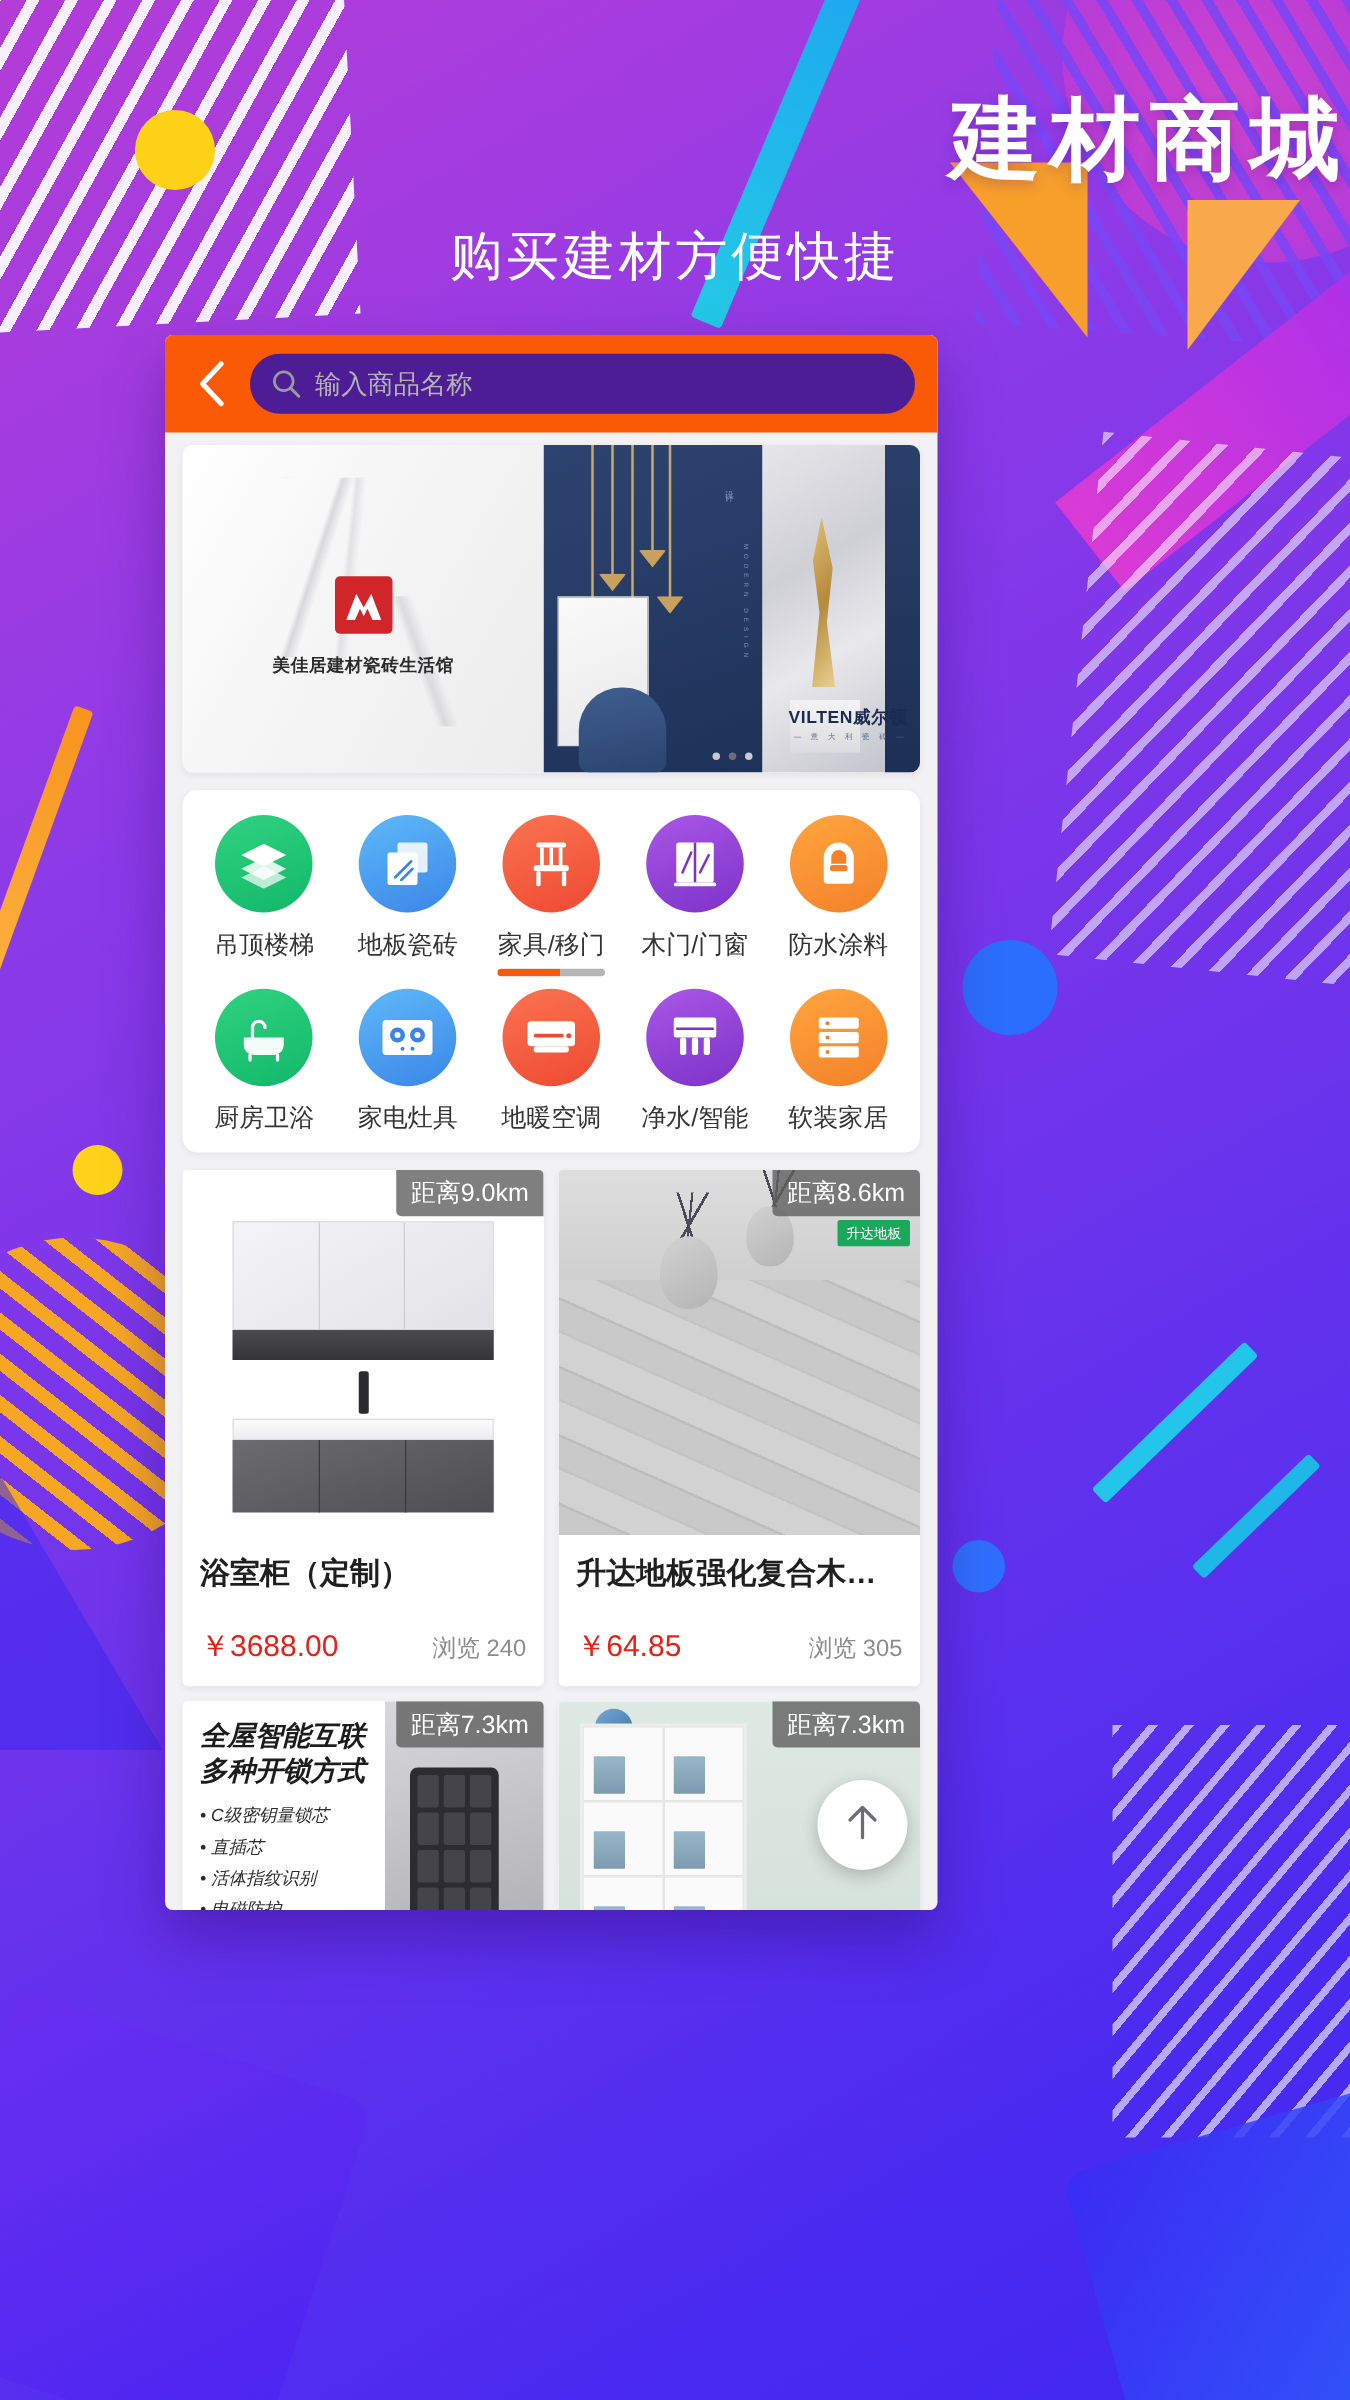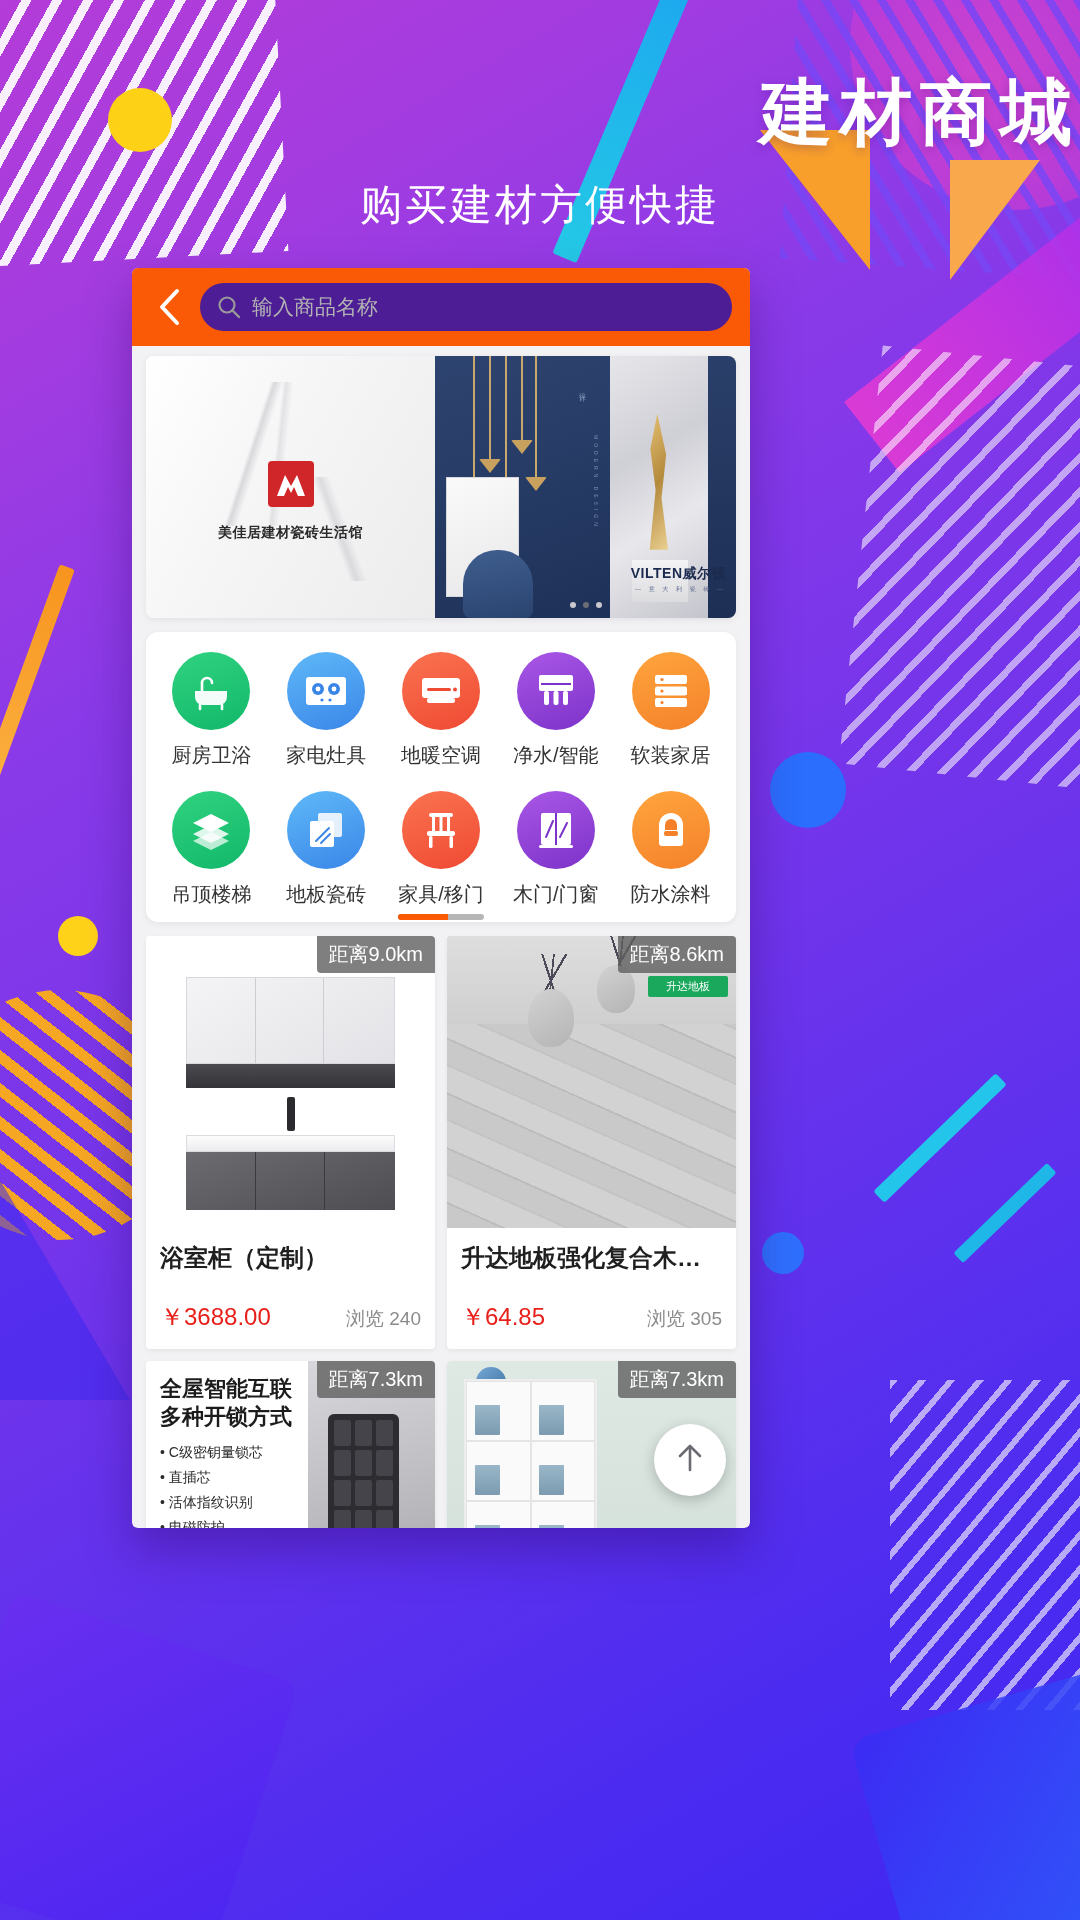--- a/index.html
+++ b/index.html
@@ -300,21 +300,21 @@
   .prod-img { position: relative; height: 292px; overflow: hidden; }
   .dist-badge {
     position: absolute; right: 0; top: 0; z-index: 3;
     background: rgba(95,95,95,.8); color: #ffffff;
     font-size: 20px; padding: 5px 12px; border-radius: 0 0 0 4px;
     white-space: nowrap;
   }
   .shop-badge {
     position: absolute; right: 8px; top: 40px; z-index: 3;
     background: #1aa95c; color: #ffffff; font-size: 11px;
-    padding: 3px 18px; border-radius: 2px; white-space: nowrap;
+    padding: 3px 7px; border-radius: 2px; white-space: nowrap;
   }
   .prod-info { padding: 14px 14px 16px 14px; }
   .prod-title {
     font-size: 24px; font-weight: bold; color: #1f1f1f;
     white-space: nowrap; overflow: hidden; text-overflow: ellipsis;
   }
   .prod-meta { margin-top: 27px; display: flex; align-items: baseline; justify-content: space-between; }
   .prod-price { font-size: 24px; color: #e8201a; }
   .prod-views { font-size: 19px; color: #8c8c8c; }
 
@@ -373,21 +373,21 @@
       linear-gradient(72deg, transparent 47%, #4a4a58 47%, #4a4a58 50%, transparent 50%),
       linear-gradient(96deg, transparent 47%, #4a4a58 47%, #4a4a58 50%, transparent 50%),
       linear-gradient(120deg, transparent 47%, #4a4a58 47%, #4a4a58 50%, transparent 50%);
   }
   .f-grass.a { left: 27%; top: 6%; }
   .f-grass.b { left: 51%; top: 0%; }
 
   .img-lock {
     width: 100%; height: 100%; background: #ffffff; position: relative; display: flex;
   }
-  .lock-text { width: 56%; padding: 14px 10px 0 14px; }
+  .lock-text { width: 56%; padding: 14px 10px 0 14px; font-style: italic; }
   .lock-h { font-size: 22px; font-weight: bold; color: #1c1c1c; line-height: 1.25; }
   .lock-list { margin-top: 14px; }
   .lock-li { font-size: 14px; color: #2b2b2b; margin-top: 7px; }
   .lock-li::before { content: '• '; }
   .lock-panel {
     flex: 1; position: relative;
     background: linear-gradient(165deg,#d8d8dc,#9c9ca2);
   }
   .keypad {
     position: absolute; left: 16%; top: 18%; width: 56%; height: 44%;
@@ -515,20 +515,84 @@
           </div>
         </div>
       </div>
     </div>
 
     <div class="cat-card">
 
       <div class="cat-row">
         <div class="cat-item">
           <div class="cat-circle c-green">
+            <svg width="44" height="40" viewBox="0 0 44 40" aria-hidden="true">
+              <polygon points="22,4 40,13 22,22 4,13" fill="#ffffff"></polygon>
+              <polygon points="22,15 40,24 22,33 4,24" fill="#ffffff" opacity=".85"></polygon>
+              <polygon points="22,22 40,31 22,40 4,31" fill="#ffffff" opacity=".7"></polygon>
+            </svg>
+          </div>
+          <div class="cat-label">吊顶楼梯</div>
+        </div>
+        <div class="cat-item">
+          <div class="cat-circle c-blue">
+            <svg width="42" height="42" viewBox="0 0 42 42" aria-hidden="true">
+              <rect x="13" y="4" width="24" height="24" rx="2" fill="#ffffff" opacity=".85"></rect>
+              <rect x="5" y="12" width="24" height="26" rx="2" fill="#ffffff"></rect>
+              <line x1="11" y1="32" x2="24" y2="19" stroke="#3a86e8" stroke-width="2" stroke-linecap="round"></line>
+              <line x1="16" y1="34" x2="25" y2="25" stroke="#3a86e8" stroke-width="2" stroke-linecap="round"></line>
+            </svg>
+          </div>
+          <div class="cat-label">地板瓷砖</div>
+
+        </div>
+        <div class="cat-item">
+          <div class="cat-circle c-orange">
+            <svg width="40" height="42" viewBox="0 0 40 42" aria-hidden="true">
+              <rect x="8" y="4" width="24" height="4" rx="2" fill="#ffffff"></rect>
+              <rect x="11" y="8" width="3" height="14" fill="#ffffff"></rect>
+              <rect x="18.5" y="8" width="3" height="14" fill="#ffffff"></rect>
+              <rect x="26" y="8" width="3" height="14" fill="#ffffff"></rect>
+              <rect x="6" y="22" width="28" height="5" rx="2" fill="#ffffff"></rect>
+              <rect x="8" y="27" width="3.5" height="12" rx="1.5" fill="#ffffff"></rect>
+              <rect x="28.5" y="27" width="3.5" height="12" rx="1.5" fill="#ffffff"></rect>
+            </svg>
+          </div>
+          <div class="cat-label">家具/移门</div>
+          <div class="cat-underline">
+              <i></i>
+            </div>
+        </div>
+        <div class="cat-item">
+          <div class="cat-circle c-purple">
+            <svg width="40" height="42" viewBox="0 0 40 42" aria-hidden="true">
+              <rect x="5" y="4" width="30" height="32" rx="2" fill="#ffffff"></rect>
+              <line x1="20" y1="4" x2="20" y2="36" stroke="#7d32c9" stroke-width="2"></line>
+              <line x1="10" y1="28" x2="17" y2="12" stroke="#7d32c9" stroke-width="2" stroke-linecap="round"></line>
+              <line x1="24" y1="28" x2="31" y2="14" stroke="#7d32c9" stroke-width="2" stroke-linecap="round"></line>
+              <rect x="3" y="36" width="34" height="3" rx="1.5" fill="#ffffff"></rect>
+            </svg>
+          </div>
+          <div class="cat-label">木门/门窗</div>
+        </div>
+        <div class="cat-item">
+          <div class="cat-circle c-amber">
+            <svg width="42" height="42" viewBox="0 0 42 42" aria-hidden="true">
+              <path d="M9 16 a12 12 0 0 1 24 0 v18 a3 3 0 0 1 -3 3 h-18 a3 3 0 0 1 -3 -3 z" fill="#ffffff"></path>
+              <path d="M15 16 a6 6 0 0 1 12 0 v5 h-12 z" fill="#f4812a"></path>
+              <rect x="14" y="22" width="14" height="5" rx="2" fill="#f4812a"></rect>
+            </svg>
+          </div>
+          <div class="cat-label">防水涂料</div>
+        </div>
+      </div>
+
+      <div class="cat-row">
+        <div class="cat-item">
+          <div class="cat-circle c-green">
             <svg width="44" height="44" viewBox="0 0 44 44" aria-hidden="true">
               <path d="M6 22 h32 v6 a8 8 0 0 1 -8 8 h-16 a8 8 0 0 1 -8 -8 z" fill="#ffffff" opacity=".95"></path>
               <path d="M13 22 v-8 a5 5 0 0 1 10 0" fill="none" stroke="#ffffff" stroke-width="2.6" stroke-linecap="round"></path>
               <line x1="11" y1="36" x2="11" y2="40" stroke="#ffffff" stroke-width="2.6" stroke-linecap="round"></line>
               <line x1="33" y1="36" x2="33" y2="40" stroke="#ffffff" stroke-width="2.6" stroke-linecap="round"></line>
             </svg>
           </div>
           <div class="cat-label">厨房卫浴</div>
         </div>
         <div class="cat-item">
@@ -573,84 +637,20 @@
             <svg width="42" height="42" viewBox="0 0 42 42" aria-hidden="true">
               <rect x="5" y="5" width="32" height="9" rx="2" fill="#ffffff"></rect>
               <rect x="5" y="16.5" width="32" height="9" rx="2" fill="#ffffff"></rect>
               <rect x="5" y="28" width="32" height="9" rx="2" fill="#ffffff"></rect>
               <circle cx="12" cy="9.5" r="1.6" fill="#f4812a"></circle>
               <circle cx="12" cy="21" r="1.6" fill="#f4812a"></circle>
               <circle cx="12" cy="32.5" r="1.6" fill="#f4812a"></circle>
             </svg>
           </div>
           <div class="cat-label">软装家居</div>
-        </div>
-      </div>
-
-      <div class="cat-row">
-        <div class="cat-item">
-          <div class="cat-circle c-green">
-            <svg width="44" height="40" viewBox="0 0 44 40" aria-hidden="true">
-              <polygon points="22,4 40,13 22,22 4,13" fill="#ffffff"></polygon>
-              <polygon points="22,15 40,24 22,33 4,24" fill="#ffffff" opacity=".85"></polygon>
-              <polygon points="22,22 40,31 22,40 4,31" fill="#ffffff" opacity=".7"></polygon>
-            </svg>
-          </div>
-          <div class="cat-label">吊顶楼梯</div>
-        </div>
-        <div class="cat-item">
-          <div class="cat-circle c-blue">
-            <svg width="42" height="42" viewBox="0 0 42 42" aria-hidden="true">
-              <rect x="13" y="4" width="24" height="24" rx="2" fill="#ffffff" opacity=".85"></rect>
-              <rect x="5" y="12" width="24" height="26" rx="2" fill="#ffffff"></rect>
-              <line x1="11" y1="32" x2="24" y2="19" stroke="#3a86e8" stroke-width="2" stroke-linecap="round"></line>
-              <line x1="16" y1="34" x2="25" y2="25" stroke="#3a86e8" stroke-width="2" stroke-linecap="round"></line>
-            </svg>
-          </div>
-          <div class="cat-label">地板瓷砖</div>
-
-        </div>
-        <div class="cat-item">
-          <div class="cat-circle c-orange">
-            <svg width="40" height="42" viewBox="0 0 40 42" aria-hidden="true">
-              <rect x="8" y="4" width="24" height="4" rx="2" fill="#ffffff"></rect>
-              <rect x="11" y="8" width="3" height="14" fill="#ffffff"></rect>
-              <rect x="18.5" y="8" width="3" height="14" fill="#ffffff"></rect>
-              <rect x="26" y="8" width="3" height="14" fill="#ffffff"></rect>
-              <rect x="6" y="22" width="28" height="5" rx="2" fill="#ffffff"></rect>
-              <rect x="8" y="27" width="3.5" height="12" rx="1.5" fill="#ffffff"></rect>
-              <rect x="28.5" y="27" width="3.5" height="12" rx="1.5" fill="#ffffff"></rect>
-            </svg>
-          </div>
-          <div class="cat-label">家具/移门</div>
-          <div class="cat-underline">
-              <i></i>
-            </div>
-        </div>
-        <div class="cat-item">
-          <div class="cat-circle c-purple">
-            <svg width="40" height="42" viewBox="0 0 40 42" aria-hidden="true">
-              <rect x="5" y="4" width="30" height="32" rx="2" fill="#ffffff"></rect>
-              <line x1="20" y1="4" x2="20" y2="36" stroke="#7d32c9" stroke-width="2"></line>
-              <line x1="10" y1="28" x2="17" y2="12" stroke="#7d32c9" stroke-width="2" stroke-linecap="round"></line>
-              <line x1="24" y1="28" x2="31" y2="14" stroke="#7d32c9" stroke-width="2" stroke-linecap="round"></line>
-              <rect x="3" y="36" width="34" height="3" rx="1.5" fill="#ffffff"></rect>
-            </svg>
-          </div>
-          <div class="cat-label">木门/门窗</div>
-        </div>
-        <div class="cat-item">
-          <div class="cat-circle c-amber">
-            <svg width="42" height="42" viewBox="0 0 42 42" aria-hidden="true">
-              <path d="M9 16 a12 12 0 0 1 24 0 v18 a3 3 0 0 1 -3 3 h-18 a3 3 0 0 1 -3 -3 z" fill="#ffffff"></path>
-              <path d="M15 16 a6 6 0 0 1 12 0 v5 h-12 z" fill="#f4812a"></path>
-              <rect x="14" y="22" width="14" height="5" rx="2" fill="#f4812a"></rect>
-            </svg>
-          </div>
-          <div class="cat-label">防水涂料</div>
         </div>
       </div>
     </div>
 
     <div class="prod-grid">
 
       <div class="prod-card">
         <div class="prod-img">
           <div class="dist-badge">距离9.0km</div>
           <div class="img-vanity">

